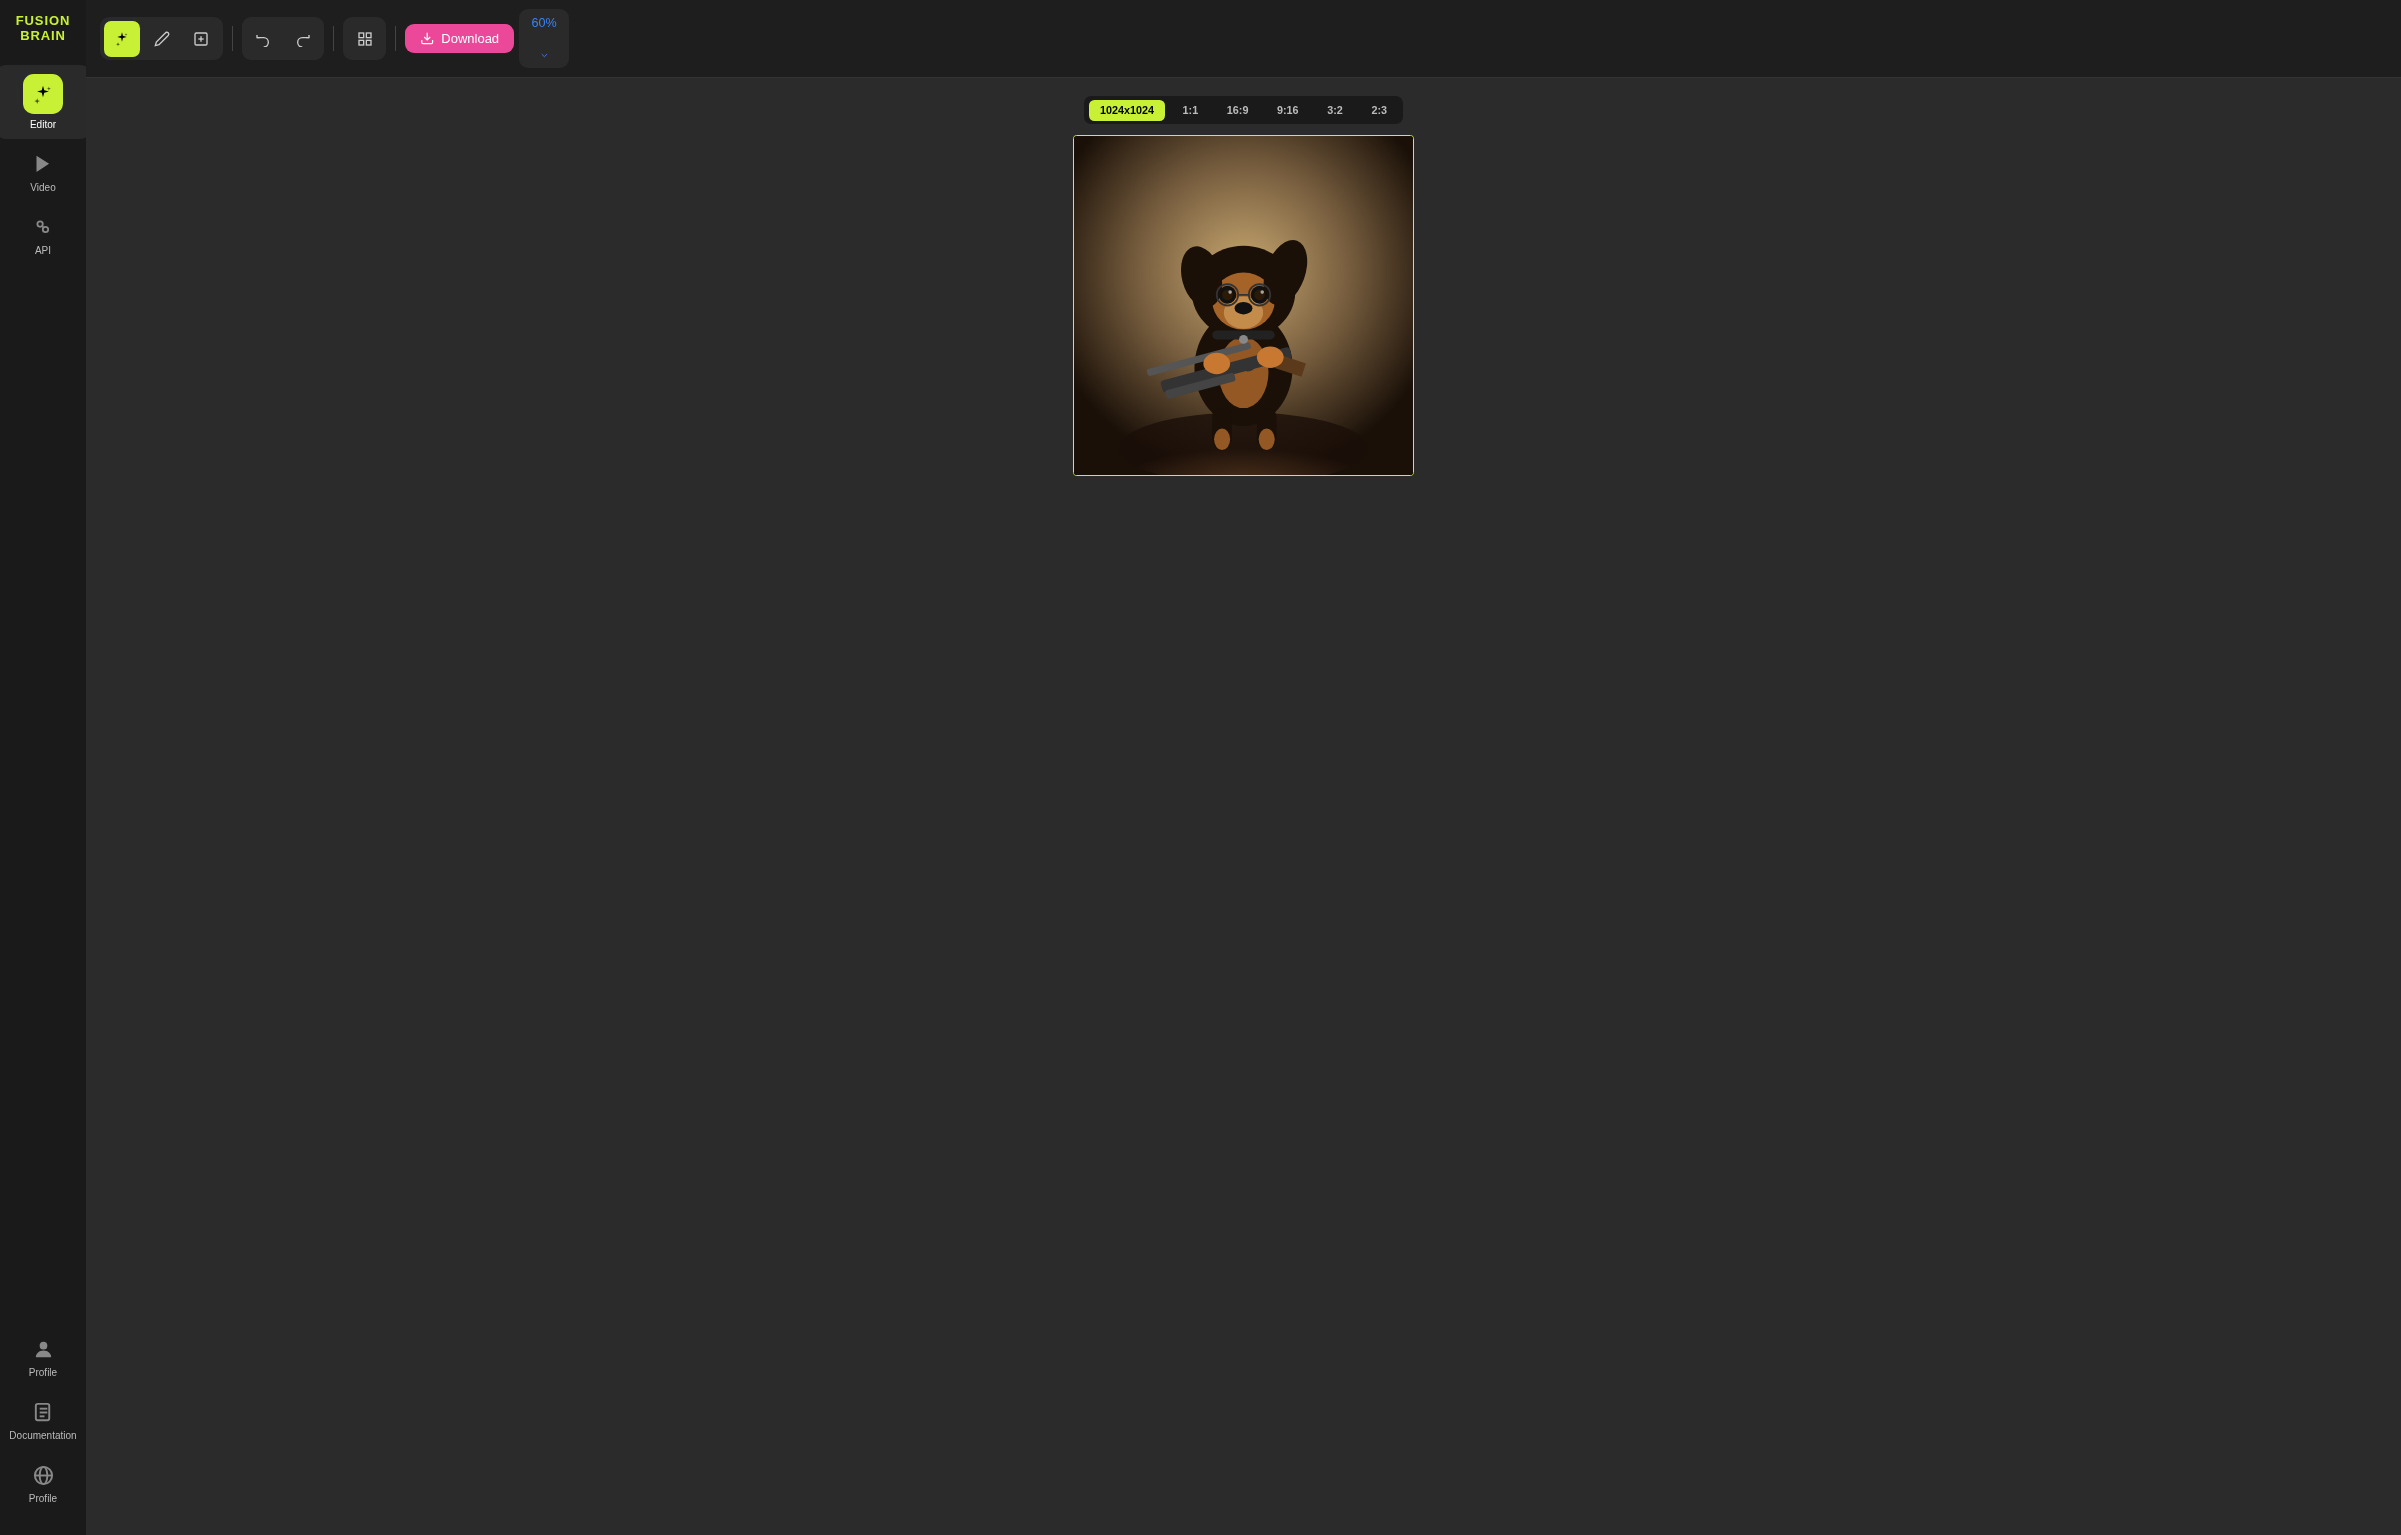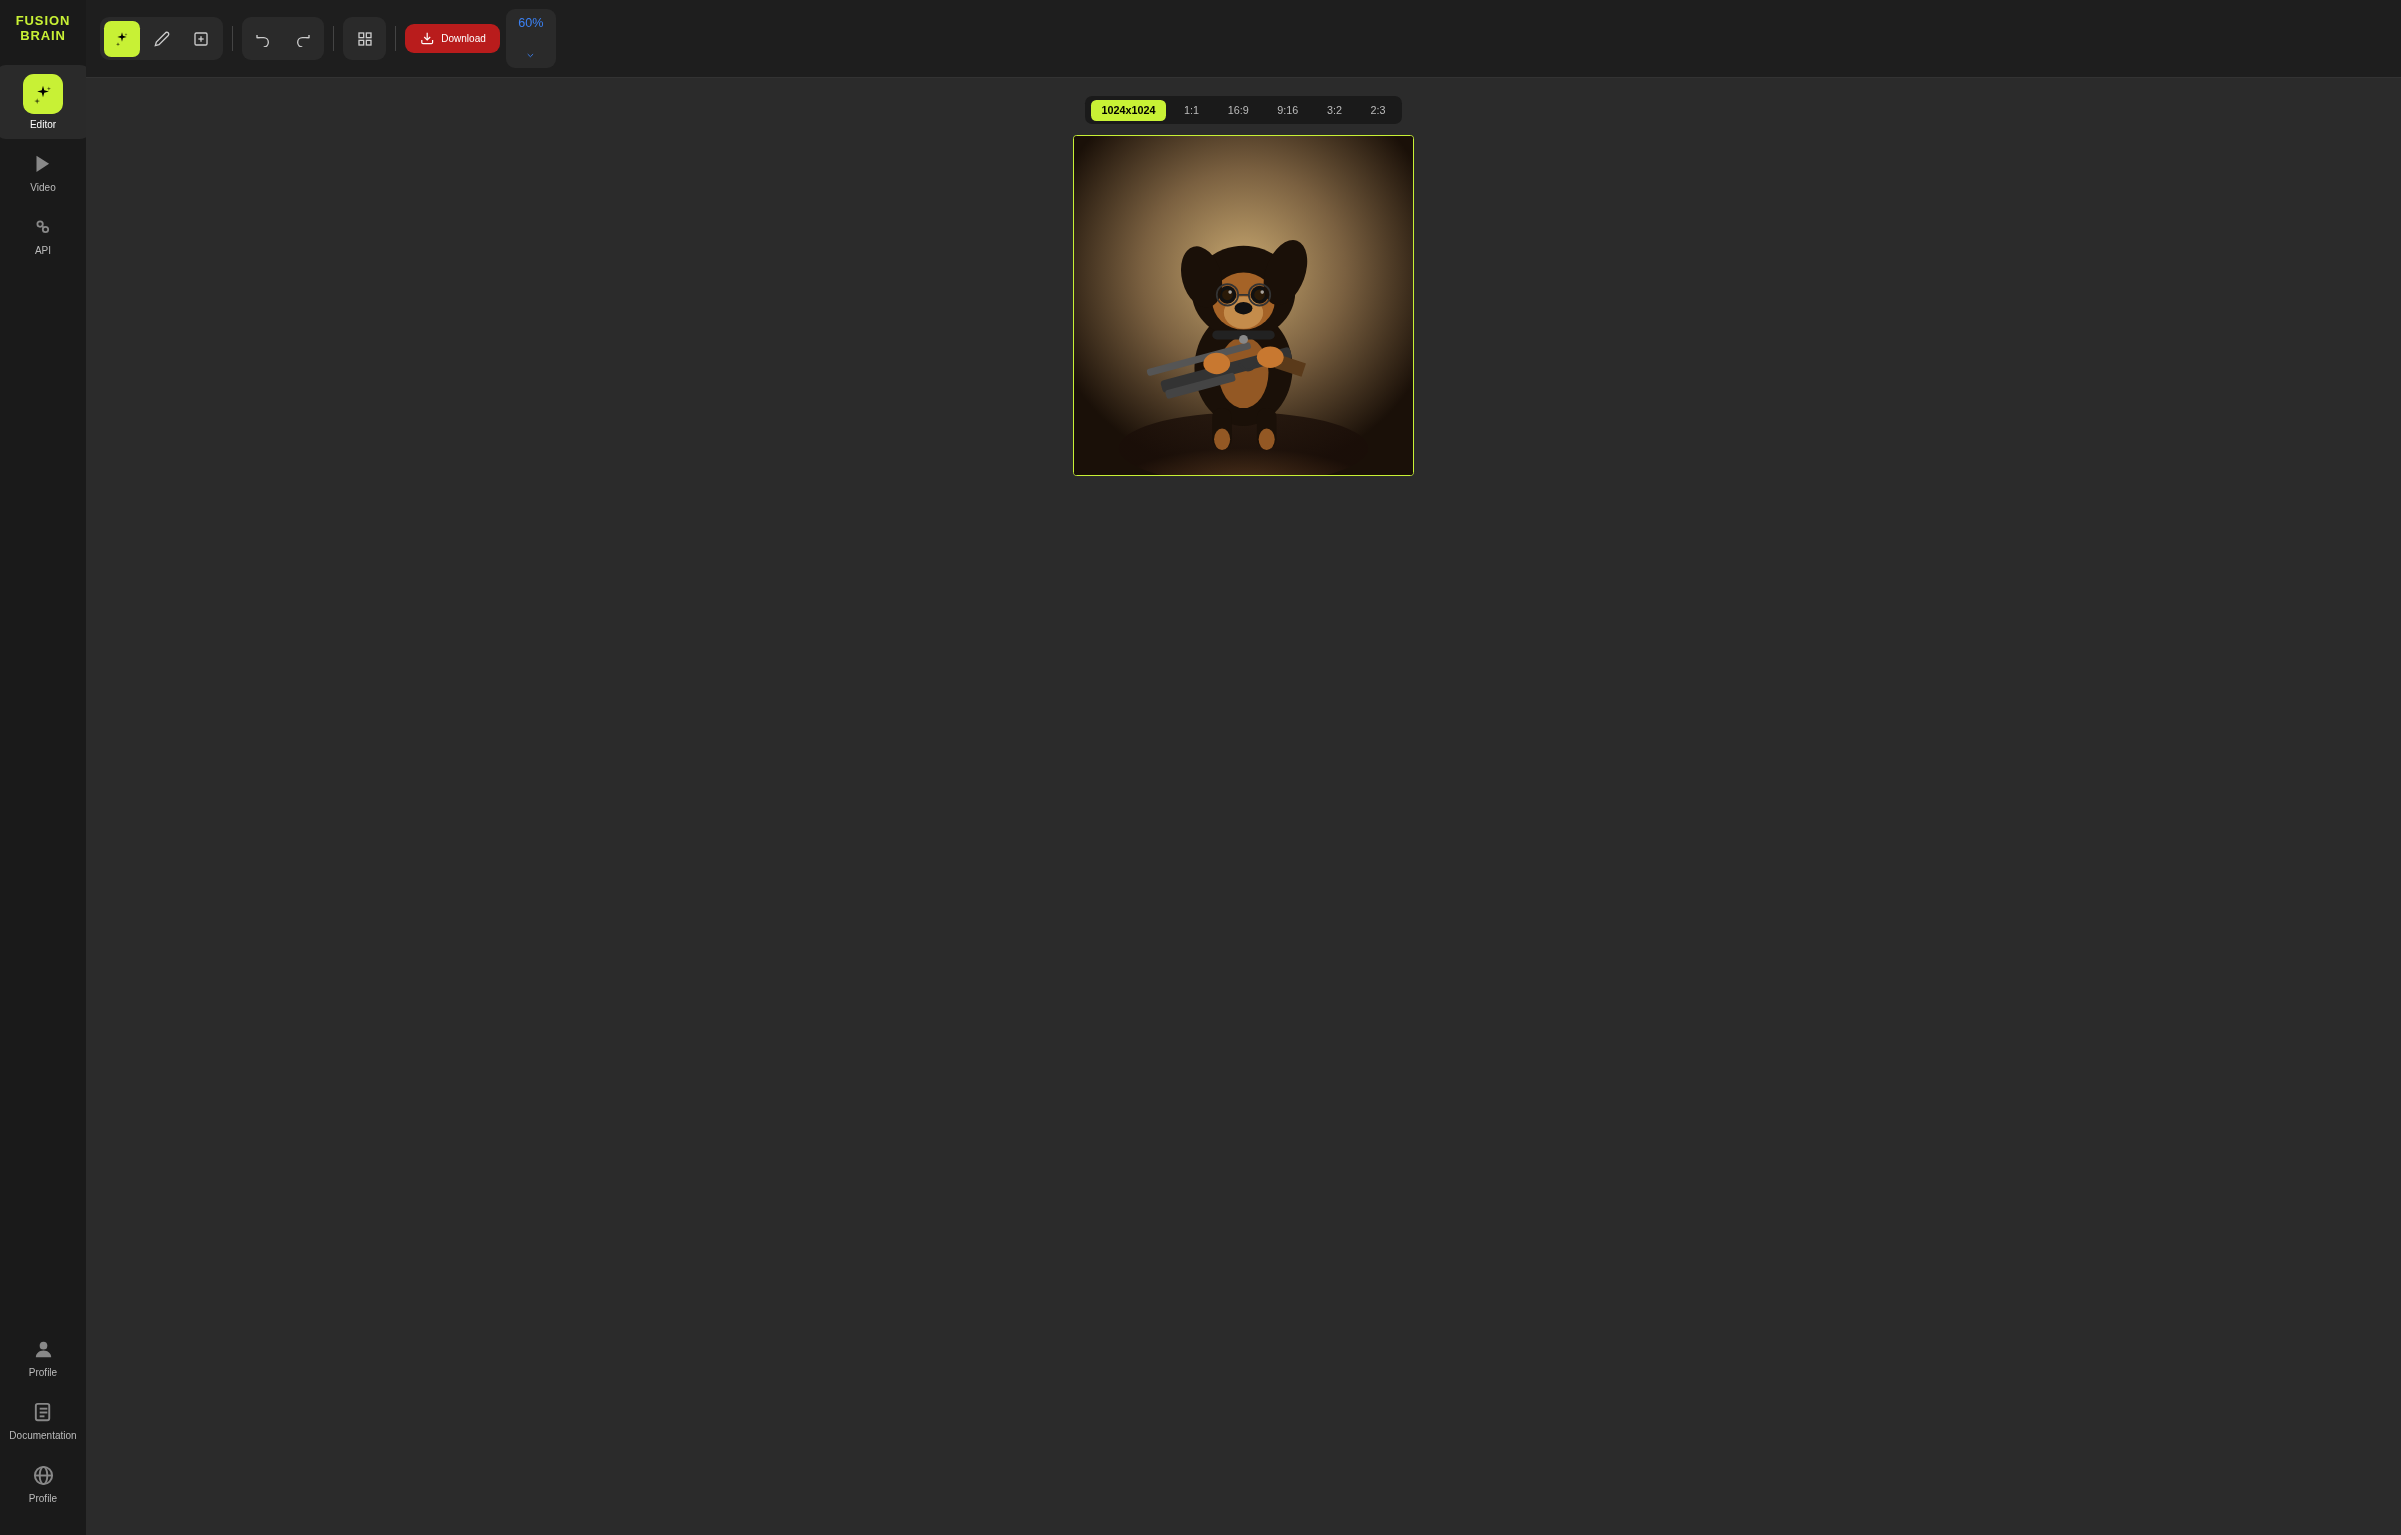--- a/index.html
+++ b/index.html
@@ -144,27 +144,27 @@
     .toolbar-divider {
       width: 0.9px;
       height: 25px;
       background: #444;
       margin: 0 3.6px;
     }
     .download-btn {
       display: flex;
       align-items: center;
       gap: 7.2px;
-      background: #b91c1c;
+      background: #ec4899;
       border: none;
       border-radius: 9px;
       color: #fff;
       padding: 7.2px 14.4px;
       cursor: pointer;
-      font-size: 10px;
+      font-size: 13px;
       font-weight: 500;
     }
     .zoom-btn {
       display: flex;
       align-items: center;
       gap: 20px;
       background: #2a2a2a;
       border: none;
       border-radius: 9px;
       color: #3b82f6;
@@ -198,20 +198,21 @@
     }
     .aspect-btn {
       padding: 4.5px 10.8px;
       border-radius: 5.4px;
       border: none;
       background: transparent;
       color: #bbb;
       font-size: 10.8px;
       cursor: pointer;
       transition: background 0.15s;
+      font-weight: bold;
     }
     .aspect-btn.active {
       background: #c8f135;
       color: #000;
       font-weight: 600;
     }
 
     
     .image-container {
       width: 341px;

